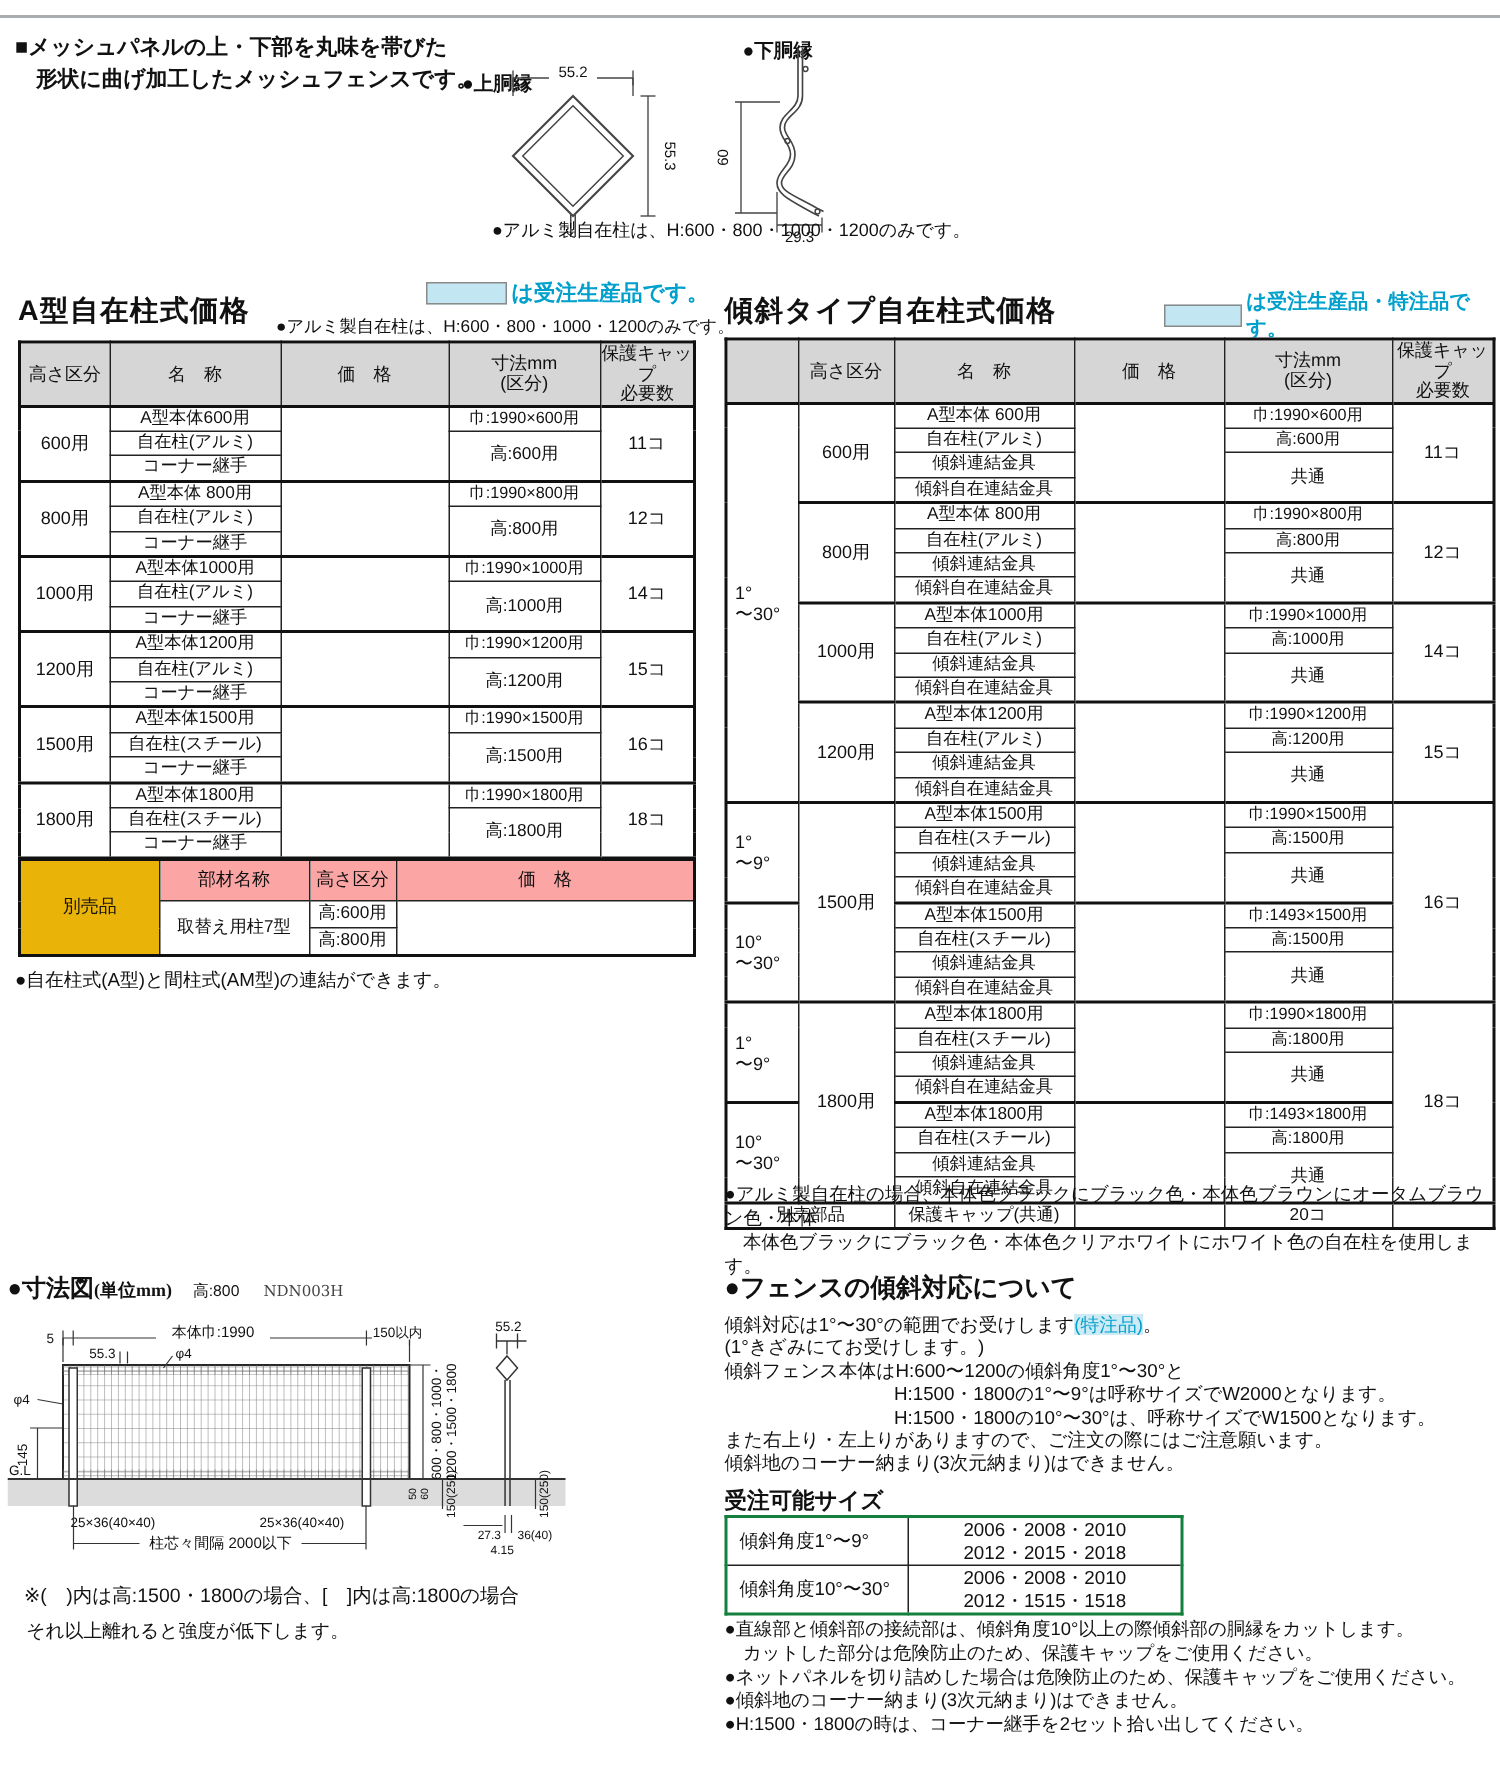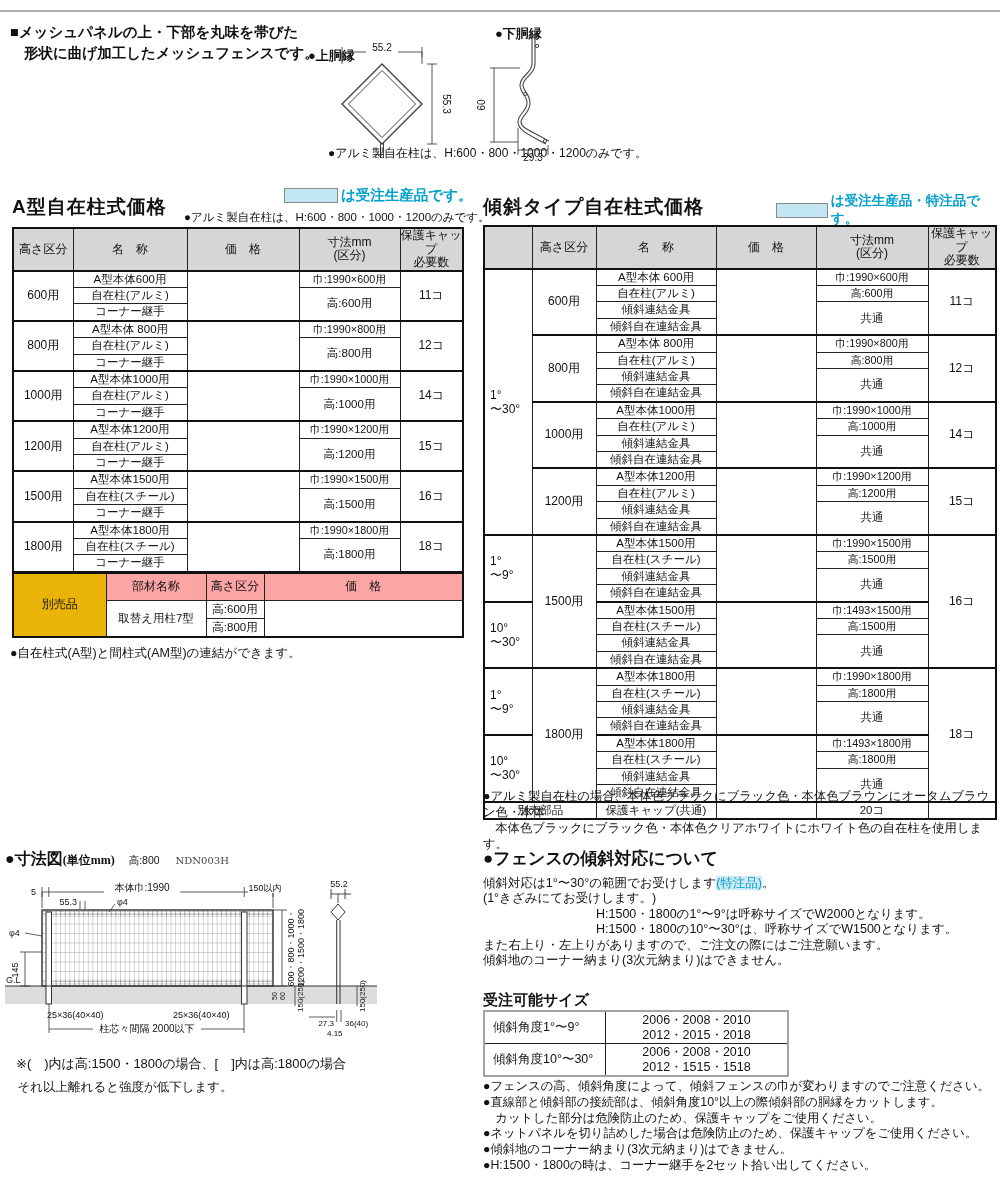--- a/index.html
+++ b/index.html
@@ -51,21 +51,21 @@
   #dims-header .code{font-size:10px;margin-left:16px;color:#444;font-family:"DejaVu Serif",serif;}
   #front-svg{left:5px;top:876px;}
   #noteParen{left:16px;top:1055px;font-size:13px;}
   #noteInstall{left:5px;top:1079px;font-size:12.5px;line-height:16px;}
   
   #slopeTitle{left:483px;top:847px;font-size:17px;font-weight:700;}
   #slopePara{left:483px;top:876px;font-size:12.5px;line-height:15.4px;}
   #slopePara .ind{padding-left:113px;}
   .tag{color:#00a0cc;background:#cdeaf5;}
   #orderTitle{left:483px;top:991px;font-size:15px;font-weight:700;}
-  #tableD{left:483px;top:1010px;width:306px;border:2px solid #a3a3a3;}
+  #tableD{left:483px;top:1010px;width:306px;border:2px solid #15803d;}
   #tableD td{height:31px;font-size:12.5px;line-height:15px;}
   #tableD .lbl{text-align:left;padding-left:8px;width:112px;}
   #slopeNotes{left:483px;top:1079px;font-size:12.3px;line-height:15.8px;}
   svg text{fill:#111;font-family:"Liberation Sans","DejaVu Sans",sans-serif;}
   .t7{font-size:7px;}.t8{font-size:8px;}.t9{font-size:9px;}.t10{font-size:10px;}
 </style>
 </head>
 <body>
 
 <div id="page">
@@ -562,20 +562,21 @@
 
   <div id="noteParen" class="abs">※(　)内は高:1500・1800の場合、[　]内は高:1800の場合</div>
   <div id="noteInstall" class="abs">
     <div>　それ以上離れると強度が低下します。</div>
   </div>
 
   <div id="slopeTitle" class="abs">●フェンスの傾斜対応について</div>
   <div id="slopePara" class="abs">
     <div><span>傾斜対応は1°〜30°の範囲でお受けします</span><span class="tag">(特注品)</span><span>。</span></div>
     <div>(1°きざみにてお受けします。)</div>
+    <div>傾斜フェンス本体はH:600〜1200の傾斜角度1°〜30°と</div>
     <div class="ind">H:1500・1800の1°〜9°は呼称サイズでW2000となります。</div>
     <div class="ind">H:1500・1800の10°〜30°は、呼称サイズでW1500となります。</div>
     <div>また右上り・左上りがありますので、ご注文の際にはご注意願います。</div>
     <div>傾斜地のコーナー納まり(3次元納まり)はできません。</div>
   </div>
 
   <div id="orderTitle" class="abs">受注可能サイズ</div>
   <table id="tableD" class="tbl">
     <tbody>
         <tr>
@@ -589,20 +590,19 @@
       <td class="lbl">傾斜角度10°〜30°</td>
       <td>
             <div>2006・2008・2010</div>
             <div>2012・1515・1518</div>
           </td>
     </tr>
   </tbody>
     </table>
 
   <div id="slopeNotes" class="abs">
-    <div>●フェンスの高、傾斜角度によって、傾斜フェンスの巾が変わりますのでご注意ください。</div>
     <div>●直線部と傾斜部の接続部は、傾斜角度10°以上の際傾斜部の胴縁をカットします。</div>
     <div>　カットした部分は危険防止のため、保護キャップをご使用ください。</div>
     <div>●ネットパネルを切り詰めした場合は危険防止のため、保護キャップをご使用ください。</div>
     <div>●傾斜地のコーナー納まり(3次元納まり)はできません。</div>
     <div>●H:1500・1800の時は、コーナー継手を2セット拾い出してください。</div>
   </div>
 </div>
 
 </body></html>

